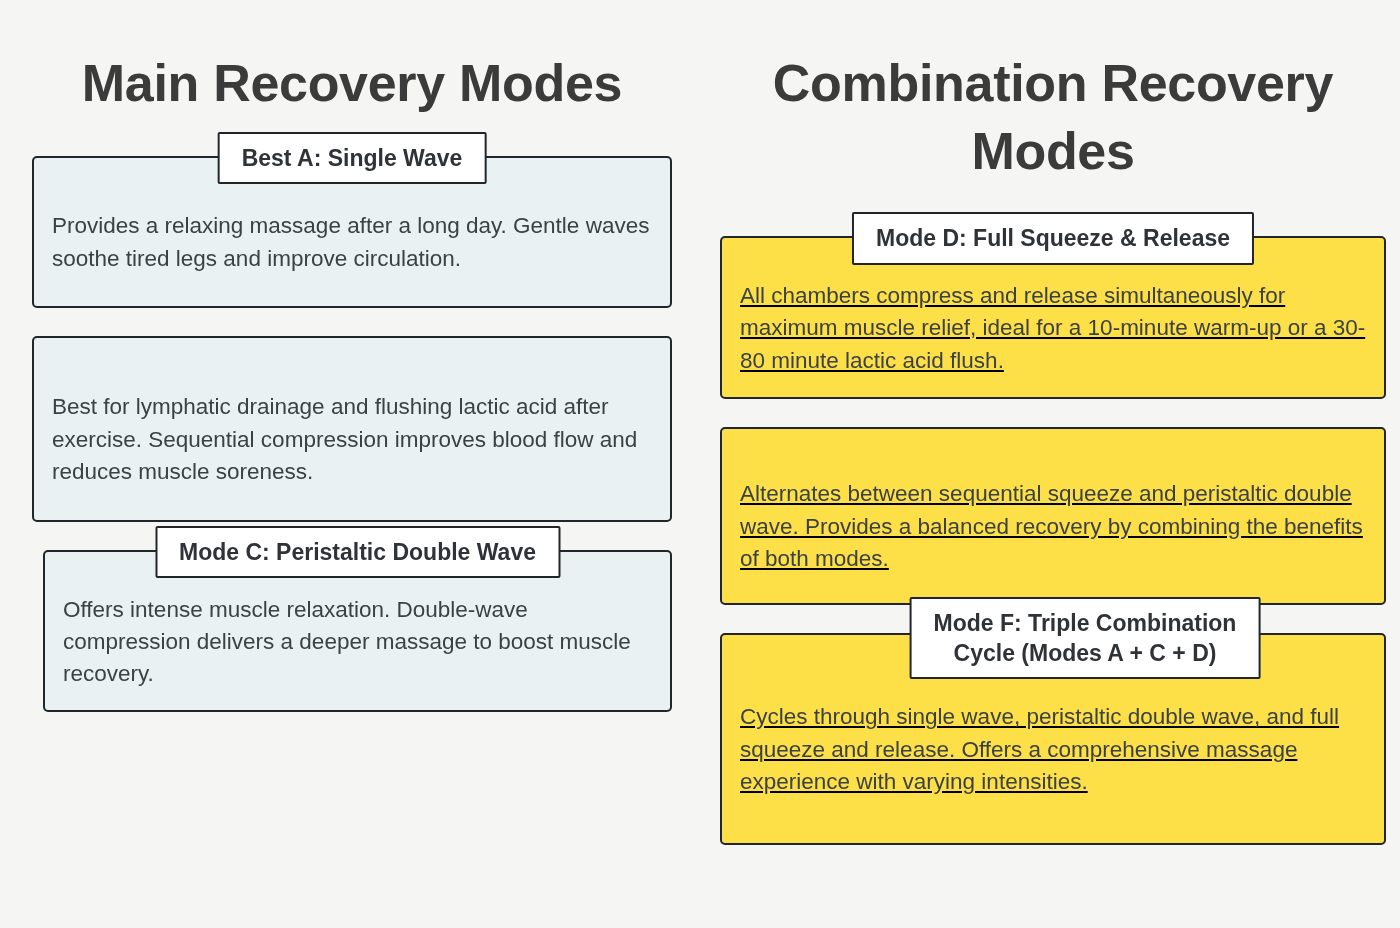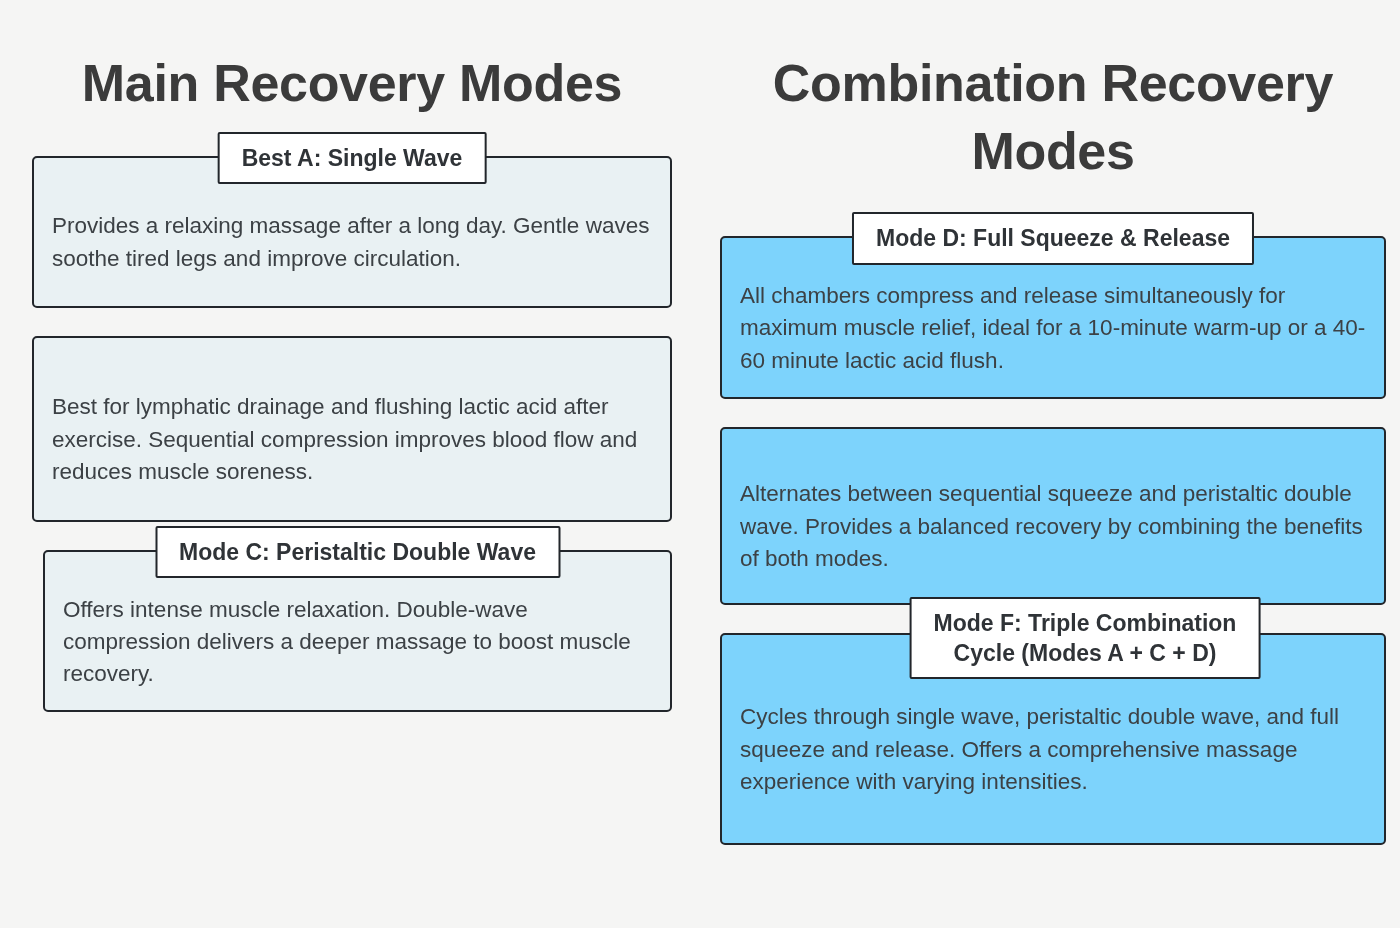--- a/index.html
+++ b/index.html
@@ -74,21 +74,22 @@
     flex-direction: column;
     align-items: center;
     justify-content: center;
   }
 
   .card-left {
     background: #e9f1f3;
   }
 
   .card-right {
-    background: #7dd3fc;
+    background: #fde047;
+    text-decoration: underline;
   }
 
   .card-title {
     position: absolute;
     top: -26px;
     left: 50%;
     transform: translateX(-50%);
     box-sizing: border-box;
     background: #ffffff;
     border: 2px solid #22262b;
@@ -149,21 +150,21 @@
     </div>
   </div>
 
   <div class="column column-right">
     <h1 class="column-heading">Combination
 Recovery Modes</h1>
     <div class="cards">
 
       <div class="card card-right card-d">
         <div class="card-title">Mode D: Full Squeeze &amp; Release</div>
-        <p class="card-body">All chambers compress and release simultaneously for maximum muscle relief, ideal for a 10-minute warm-up or a 40-60 minute lactic acid flush.</p>
+        <p class="card-body">All chambers compress and release simultaneously for maximum muscle relief, ideal for a 10-minute warm-up or a 30-80 minute lactic acid flush.</p>
       </div>
 
       <div class="card card-right card-e">
         <p class="card-body">Alternates between sequential squeeze and peristaltic double wave. Provides a balanced recovery by combining the benefits of both modes.</p>
       </div>
 
       <div class="card card-right card-f">
         <div class="card-title">Mode F: Triple Combination
 Cycle (Modes A + C + D)</div>
         <p class="card-body">Cycles through single wave, peristaltic double wave, and full squeeze and release. Offers a comprehensive massage experience with varying intensities.</p>

